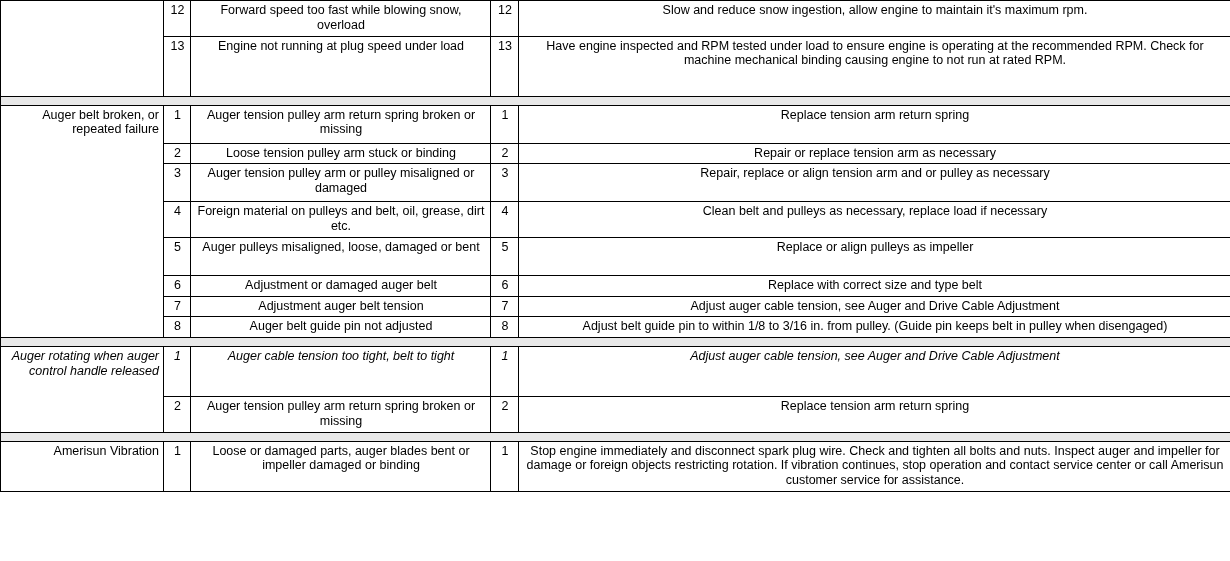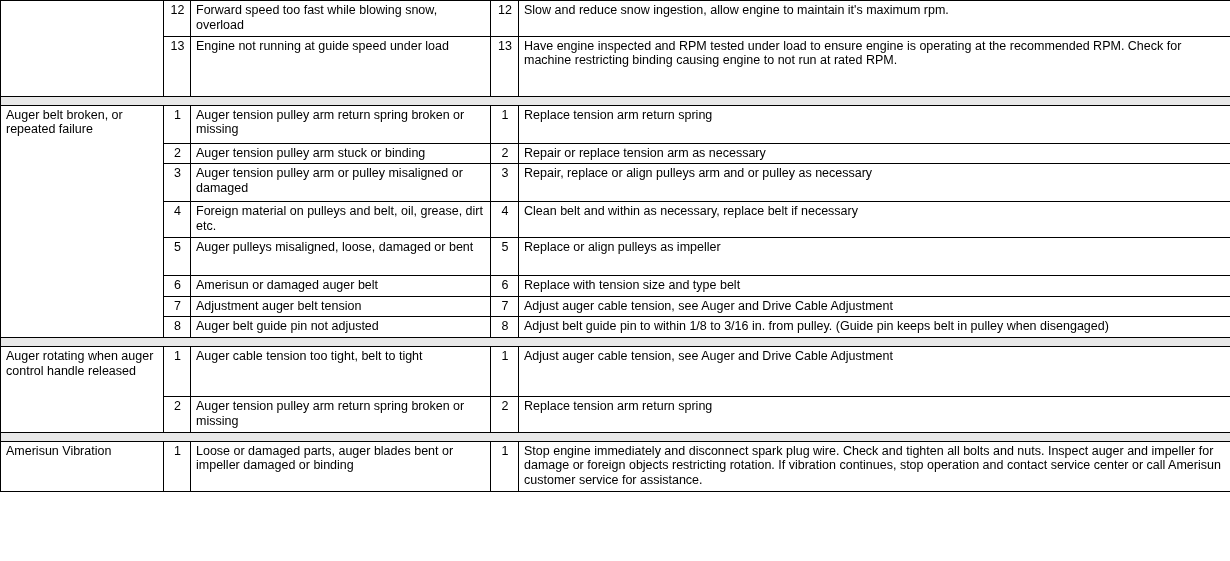--- a/index.html
+++ b/index.html
@@ -33,31 +33,31 @@
     line-height: 1.18;
   }
   
   col.c-symptom { width: 163px; }
   col.c-num1    { width: 27px;  }
   col.c-cause   { width: 300px; }
   col.c-num2    { width: 28px;  }
   col.c-remedy  { width: 712px; }
 
   td.symptom {
-    text-align: left;
+    text-align: right;
     vertical-align: middle;
     padding: 3px 4px;
   }
   td.num {
     text-align: center;
     padding-left: 0;
     padding-right: 0;
   }
   td.cause, td.remedy {
-    text-align: left;
+    text-align: center;
   }
   
   tr.spacer td {
     border-left: 1px solid #000;
     border-right: 1px solid #000;
     border-top: 1px solid #000;
     border-bottom: 1px solid #000;
     height: 9px;
     padding: 0;
     background: #e8e8e8;
@@ -78,80 +78,80 @@
     <tbody id="tbody">
         <tr>
           <td class="symptom" rowspan="2"></td>
           <td class="num">12</td>
           <td class="cause">Forward speed too fast while blowing snow, overload</td>
           <td class="num">12</td>
           <td class="remedy">Slow and reduce snow ingestion, allow engine to maintain it's maximum rpm.</td>
         </tr>
         <tr style="height: 60px;">
           <td class="num">13</td>
-          <td class="cause">Engine not running at guide speed under load</td>
+          <td class="cause">Engine not running at plug speed under load</td>
           <td class="num">13</td>
-          <td class="remedy">Have engine inspected and RPM tested under load to ensure engine is operating at the recommended RPM. Check for machine restricting binding causing engine to not run at rated RPM.</td>
+          <td class="remedy">Have engine inspected and RPM tested under load to ensure engine is operating at the recommended RPM. Check for machine mechanical binding causing engine to not run at rated RPM.</td>
         </tr>
         <tr class="spacer">
           <td colspan="5"></td>
         </tr>
         <tr style="height: 38px;">
           <td class="symptom" rowspan="8">Auger belt broken, or repeated failure</td>
           <td class="num">1</td>
           <td class="cause">Auger tension pulley arm return spring broken or missing</td>
           <td class="num">1</td>
           <td class="remedy">Replace tension arm return spring</td>
         </tr>
         <tr>
           <td class="num">2</td>
-          <td class="cause">Auger tension pulley arm stuck or binding</td>
+          <td class="cause">Loose tension pulley arm stuck or binding</td>
           <td class="num">2</td>
           <td class="remedy">Repair or replace tension arm as necessary</td>
         </tr>
         <tr style="height: 38px;">
           <td class="num">3</td>
           <td class="cause">Auger tension pulley arm or pulley misaligned or damaged</td>
           <td class="num">3</td>
-          <td class="remedy">Repair, replace or align pulleys arm and or pulley as necessary</td>
+          <td class="remedy">Repair, replace or align tension arm and or pulley as necessary</td>
         </tr>
         <tr>
           <td class="num">4</td>
           <td class="cause">Foreign material on pulleys and belt, oil, grease, dirt etc.</td>
           <td class="num">4</td>
-          <td class="remedy">Clean belt and within as necessary, replace belt if necessary</td>
+          <td class="remedy">Clean belt and pulleys as necessary, replace load if necessary</td>
         </tr>
         <tr style="height: 38px;">
           <td class="num">5</td>
           <td class="cause">Auger pulleys misaligned, loose, damaged or bent</td>
           <td class="num">5</td>
           <td class="remedy">Replace or align pulleys as impeller</td>
         </tr>
         <tr>
           <td class="num">6</td>
-          <td class="cause">Amerisun or damaged auger belt</td>
+          <td class="cause">Adjustment or damaged auger belt</td>
           <td class="num">6</td>
-          <td class="remedy">Replace with tension size and type belt</td>
+          <td class="remedy">Replace with correct size and type belt</td>
         </tr>
         <tr>
           <td class="num">7</td>
           <td class="cause">Adjustment auger belt tension</td>
           <td class="num">7</td>
           <td class="remedy">Adjust auger cable tension, see Auger and Drive Cable Adjustment</td>
         </tr>
         <tr>
           <td class="num">8</td>
           <td class="cause">Auger belt guide pin not adjusted</td>
           <td class="num">8</td>
           <td class="remedy">Adjust belt guide pin to within 1/8 to 3/16 in. from pulley. (Guide pin keeps belt in pulley when disengaged)</td>
         </tr>
         <tr class="spacer">
           <td colspan="5"></td>
         </tr>
-        <tr style="height: 50px;">
+        <tr style="height: 50px; font-style: italic;">
           <td class="symptom" rowspan="2">Auger rotating when auger control handle released</td>
           <td class="num">1</td>
           <td class="cause">Auger cable tension too tight, belt to tight</td>
           <td class="num">1</td>
           <td class="remedy"> Adjust auger cable tension, see Auger and Drive Cable Adjustment</td>
         </tr>
         <tr>
           <td class="num">2</td>
           <td class="cause">Auger tension pulley arm return spring broken or missing</td>
           <td class="num">2</td>

